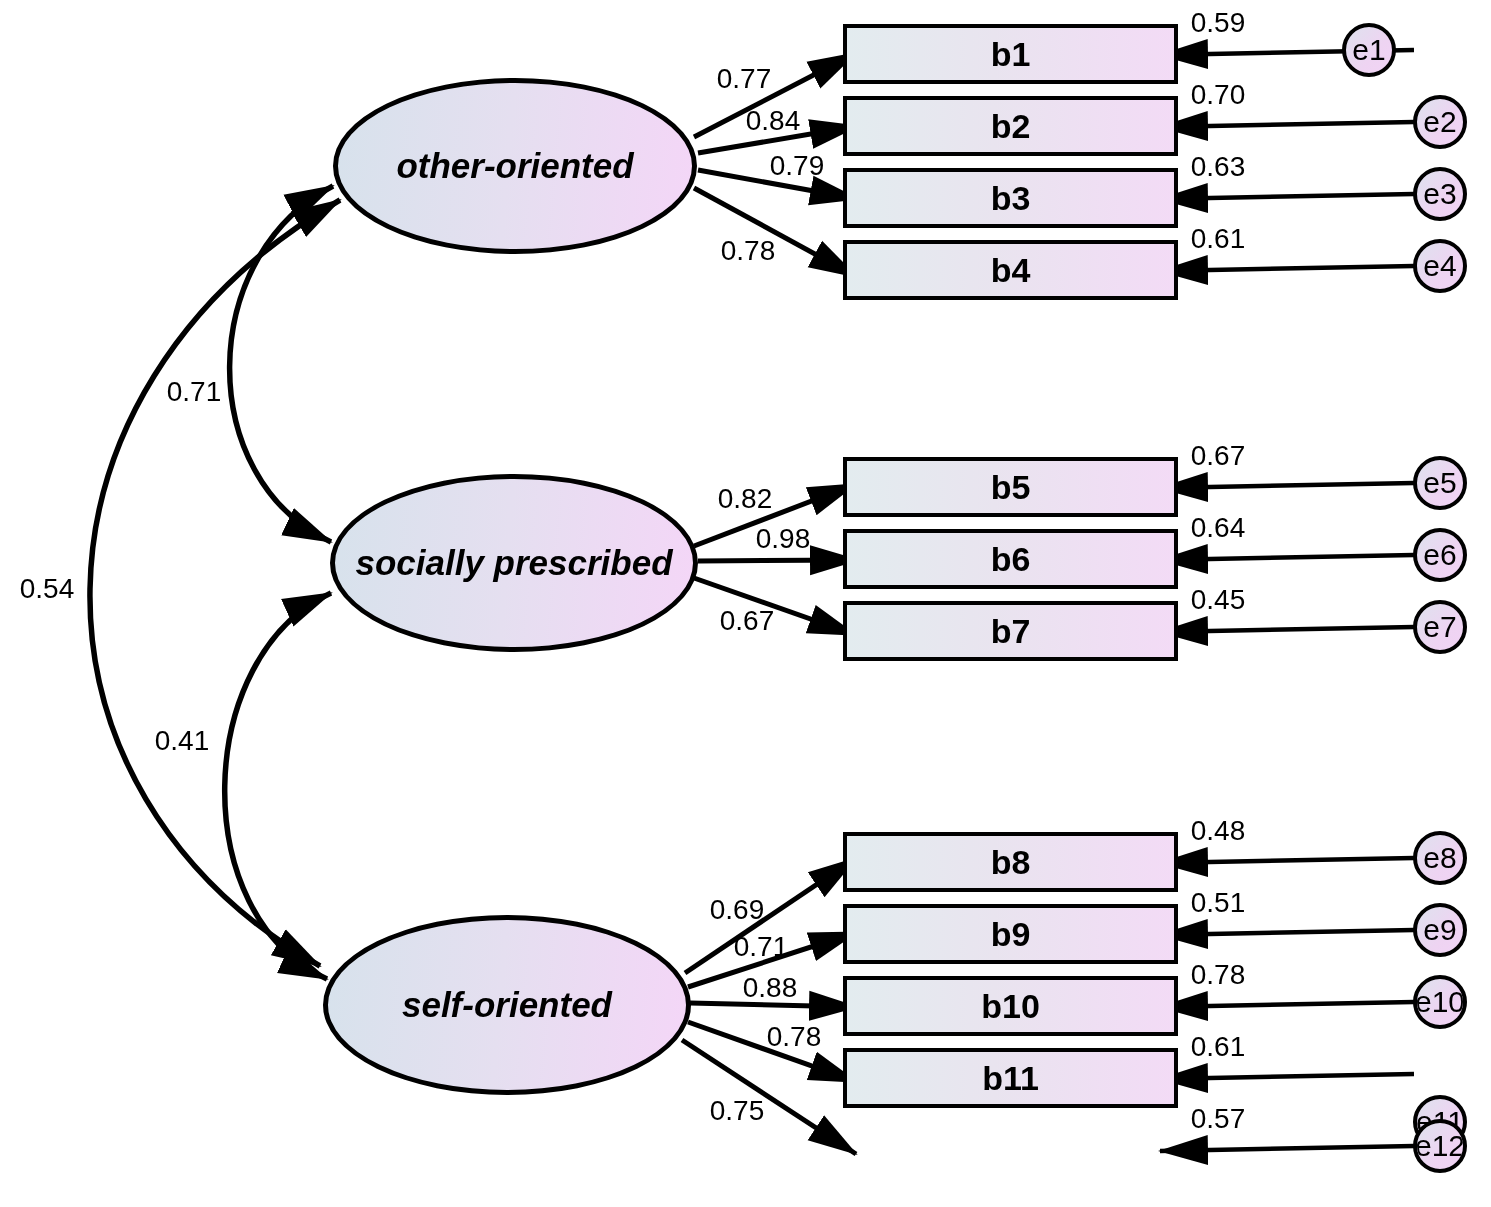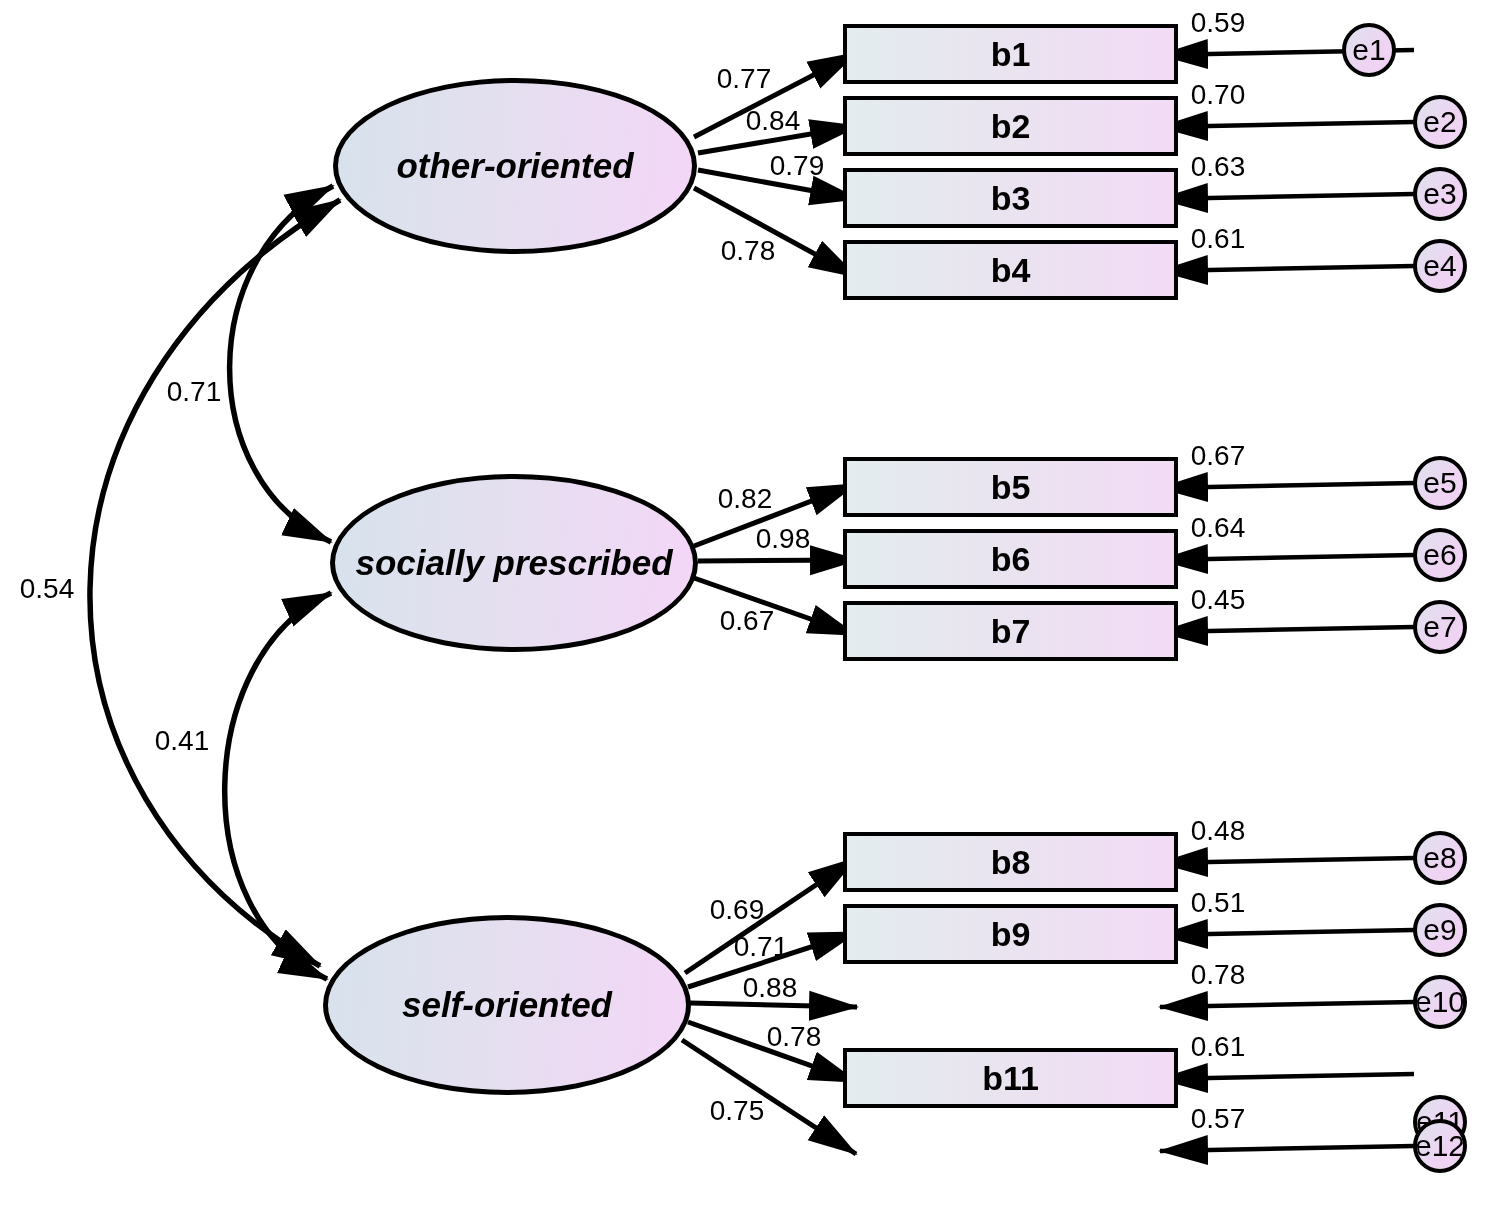--- a/index.html
+++ b/index.html
@@ -115,20 +115,23 @@
     </div>
   <div class="node-box" style="left:843px;top:601px">
       <span>b7</span>
     </div>
   <div class="node-box" style="left:843px;top:832px">
       <span>b8</span>
     </div>
   <div class="node-box" style="left:843px;top:904px">
       <span>b9</span>
     </div>
+  <div class="node-box" style="left:843px;top:976px">
+      <span>b10</span>
+    </div>
   <div class="node-box" style="left:843px;top:1048px">
       <span>b11</span>
     </div>
 
   <div class="err-circle" style="left:1342px;top:23px">
       <span>e1</span>
     </div>
   <div class="err-circle" style="left:1413px;top:95px">
       <span>e2</span>
     </div>

